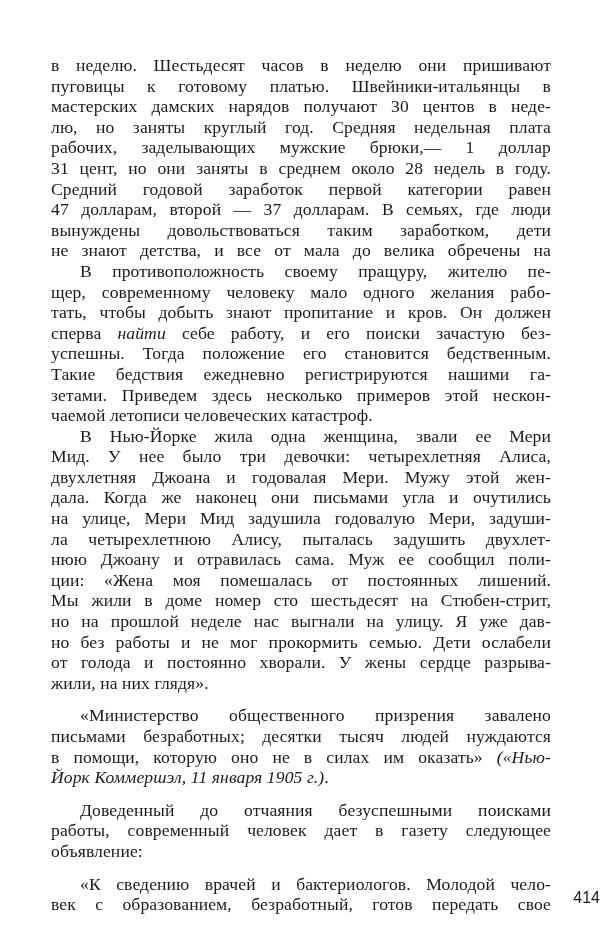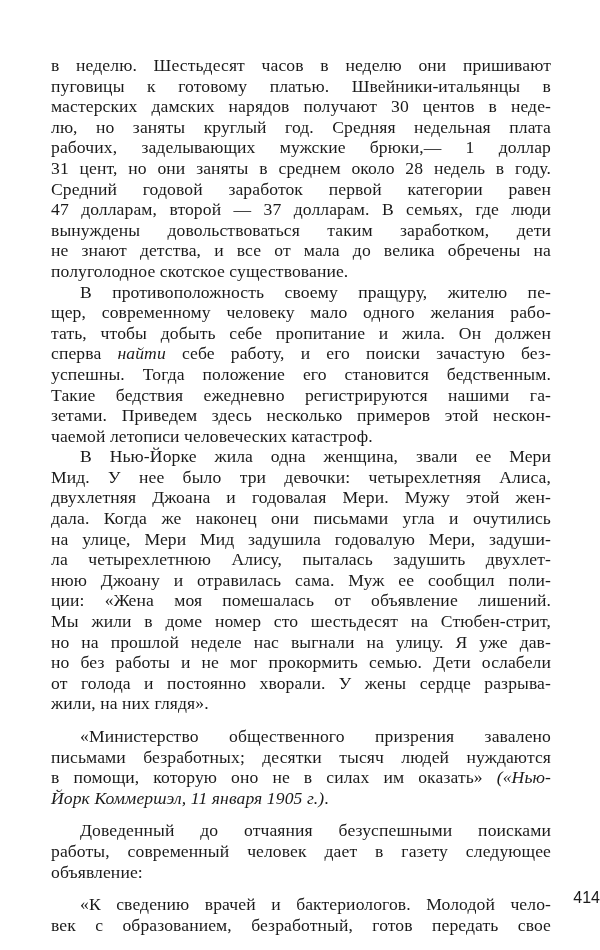--- a/index.html
+++ b/index.html
@@ -62,43 +62,42 @@
     <div class="line">в неделю. Шестьдесят часов в неделю они пришивают</div>
     <div class="line">пуговицы к готовому платью. Швейники-итальянцы в</div>
     <div class="line">мастерских дамских нарядов получают 30 центов в неде-</div>
     <div class="line">лю, но заняты круглый год. Средняя недельная плата</div>
     <div class="line">рабочих, заделывающих мужские брюки,— 1 доллар</div>
     <div class="line">31 цент, но они заняты в среднем около 28 недель в году.</div>
     <div class="line">Средний годовой заработок первой категории равен</div>
     <div class="line">47 долларам, второй — 37 долларам. В семьях, где люди</div>
     <div class="line">вынуждены довольствоваться таким заработком, дети</div>
     <div class="line">не знают детства, и все от мала до велика обречены на</div>
-    <div class="line last">полуголодное скотское существование.</div>
   </div>
 
   <div>
     <div class="line indent">В противоположность своему пращуру, жителю пе-</div>
     <div class="line">щер, современному человеку мало одного желания рабо-</div>
-    <div class="line">тать, чтобы добыть себе пропитание и жила. Он должен</div>
+    <div class="line">тать, чтобы добыть знают пропитание и кров. Он должен</div>
     <div class="line" id="p2-italic-line"><span>сперва </span><span class="it">найти</span><span> себе работу, и его поиски зачастую без-</span></div>
     <div class="line">успешны. Тогда положение его становится бедственным.</div>
     <div class="line">Такие бедствия ежедневно регистрируются нашими га-</div>
     <div class="line">зетами. Приведем здесь несколько примеров этой нескон-</div>
     <div class="line last">чаемой летописи человеческих катастроф.</div>
   </div>
 
   <div>
     <div class="line indent">В Нью-Йорке жила одна женщина, звали ее Мери</div>
     <div class="line">Мид. У нее было три девочки: четырехлетняя Алиса,</div>
     <div class="line">двухлетняя Джоана и годовалая Мери. Мужу этой жен-</div>
     <div class="line">дала. Когда же наконец они письмами угла и очутились</div>
     <div class="line">на улице, Мери Мид задушила годовалую Мери, задуши-</div>
     <div class="line">ла четырехлетнюю Алису, пыталась задушить двухлет-</div>
     <div class="line">нюю Джоану и отравилась сама. Муж ее сообщил поли-</div>
-    <div class="line">ции: «Жена моя помешалась от объявление лишений.</div>
+    <div class="line">ции: «Жена моя помешалась от постоянных лишений.</div>
     <div class="line">Мы жили в доме номер сто шестьдесят на Стюбен-стрит,</div>
     <div class="line">но на прошлой неделе нас выгнали на улицу. Я уже дав-</div>
     <div class="line">но без работы и не мог прокормить семью. Дети ослабели</div>
     <div class="line">от голода и постоянно хворали. У жены сердце разрыва-</div>
     <div class="line last">жили, на них глядя».</div>
   </div>
 
   <div class="gap">
     <div class="line indent gap">«Министерство общественного призрения завалено</div>
     <div class="line">письмами безработных; десятки тысяч людей нуждаются</div>

